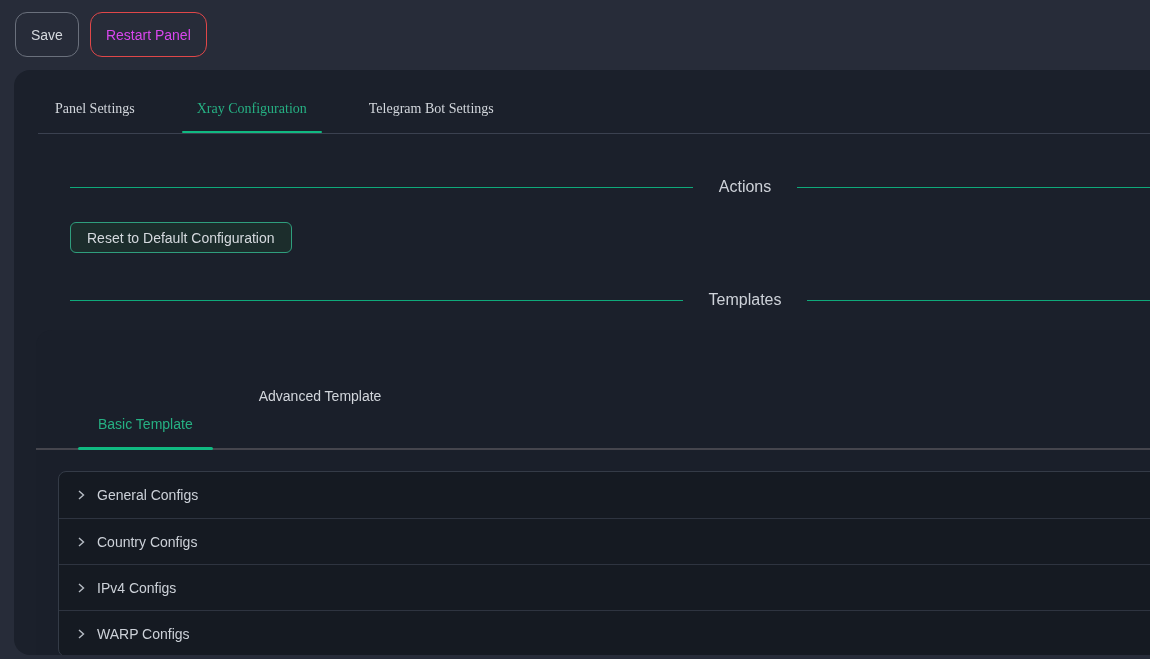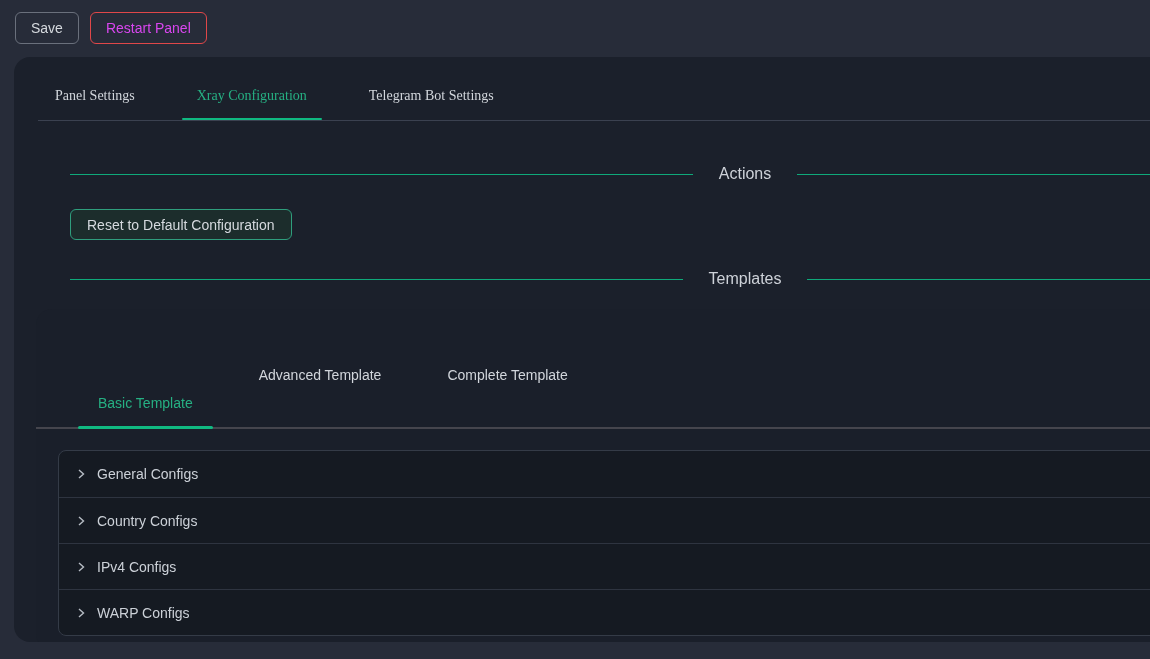--- a/index.html
+++ b/index.html
@@ -7,22 +7,22 @@
   body {
     background: #272c39;
     font-family: "Liberation Sans", "DejaVu Sans", sans-serif;
     color: #ccd1d8;
   }
   .app { width: 1490px; }
 
   
   .topbar { padding: 12px 0 13px 15px; display: flex; gap: 11px; align-items: center; }
   .btn {
-    height: 32px; display: inline-flex; align-items: center; justify-content: center;
-    padding: 0 15px; font-size: 14px; border-radius: 6px; cursor: pointer;
+    height: 45px; display: inline-flex; align-items: center; justify-content: center;
+    padding: 0 15px; font-size: 14px; border-radius: 12px; cursor: pointer;
     background: transparent; border: 1px solid #6a707c; color: #d5d9de;
   }
   .btn.danger { border-color: #e04749; color: #d946ef; }
 
   
   .main-card {
     margin: 0 14px; height: 585px; background: #1b202b; border-radius: 16px;
     overflow: hidden;
   }
 
@@ -43,21 +43,21 @@
   }
 
   
   .divider { display: flex; align-items: center; margin: 43px 56px 0; height: 20px; }
   .divider.templates { margin-top: 21px; }
   .divider .line { flex: 1; height: 1px; background: #0fa97a; }
   .divider .divider-text { padding: 0 26px; font-size: 16px; color: #ced2d9; white-space: nowrap; }
 
   
   .reset-btn {
-    margin: 25px 0 8px 56px; height: 31px; display: inline-flex; align-items: center;
+    margin: 25px 0 16px 56px; height: 31px; display: inline-flex; align-items: center;
     padding: 0 16px; font-size: 14px; color: #d5d9de; cursor: pointer;
     background: #1c2d2c; border: 1px solid #2f9e7d; border-radius: 6px;
   }
 
   
   .tpl-card {
     margin: 20px 22px 0; background: #1a1f2a; border-radius: 16px;
     padding-bottom: 14px;
   }
   .tpl-tabs {
@@ -122,21 +122,20 @@
       <span class="divider-text">Templates</span>
       <span class="line"></span>
     </div>
 
     
     <div class="tpl-card">
 
       <div class="tpl-tabs">
         <div class="tpl-tab active">Basic Template</div>
         <div class="tpl-tab">Advanced Template</div>
-        <div class="tpl-tab">Complete Template</div>
       </div>
 
       <div class="accordion">
         <div class="acc-row">
           <span class="chev">
             <svg viewBox="0 0 12 12" fill="none" stroke-width="1.4">
                 <polyline points="4,2 8.5,6 4,10"></polyline>
               </svg>
           </span>
           <span>General Configs</span>

